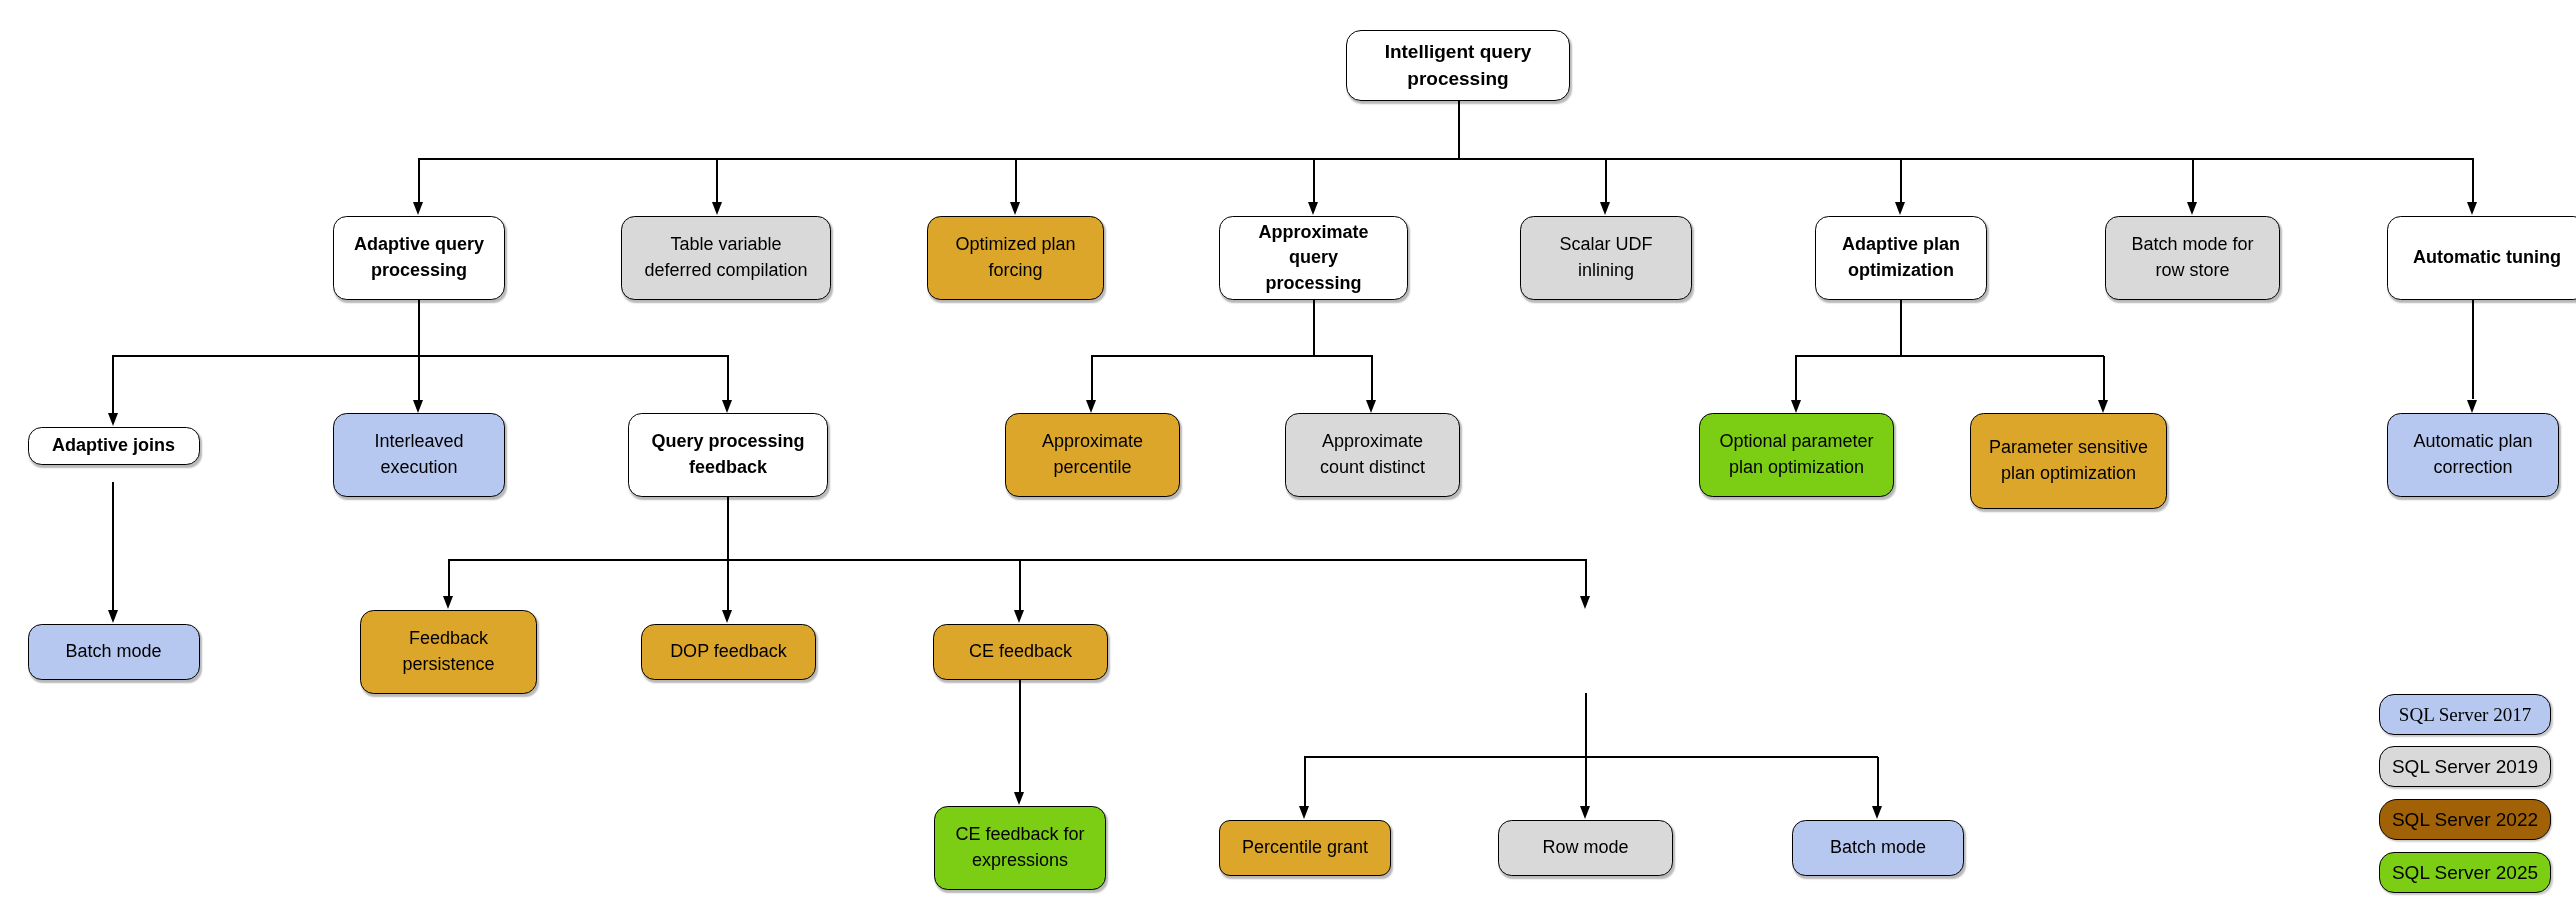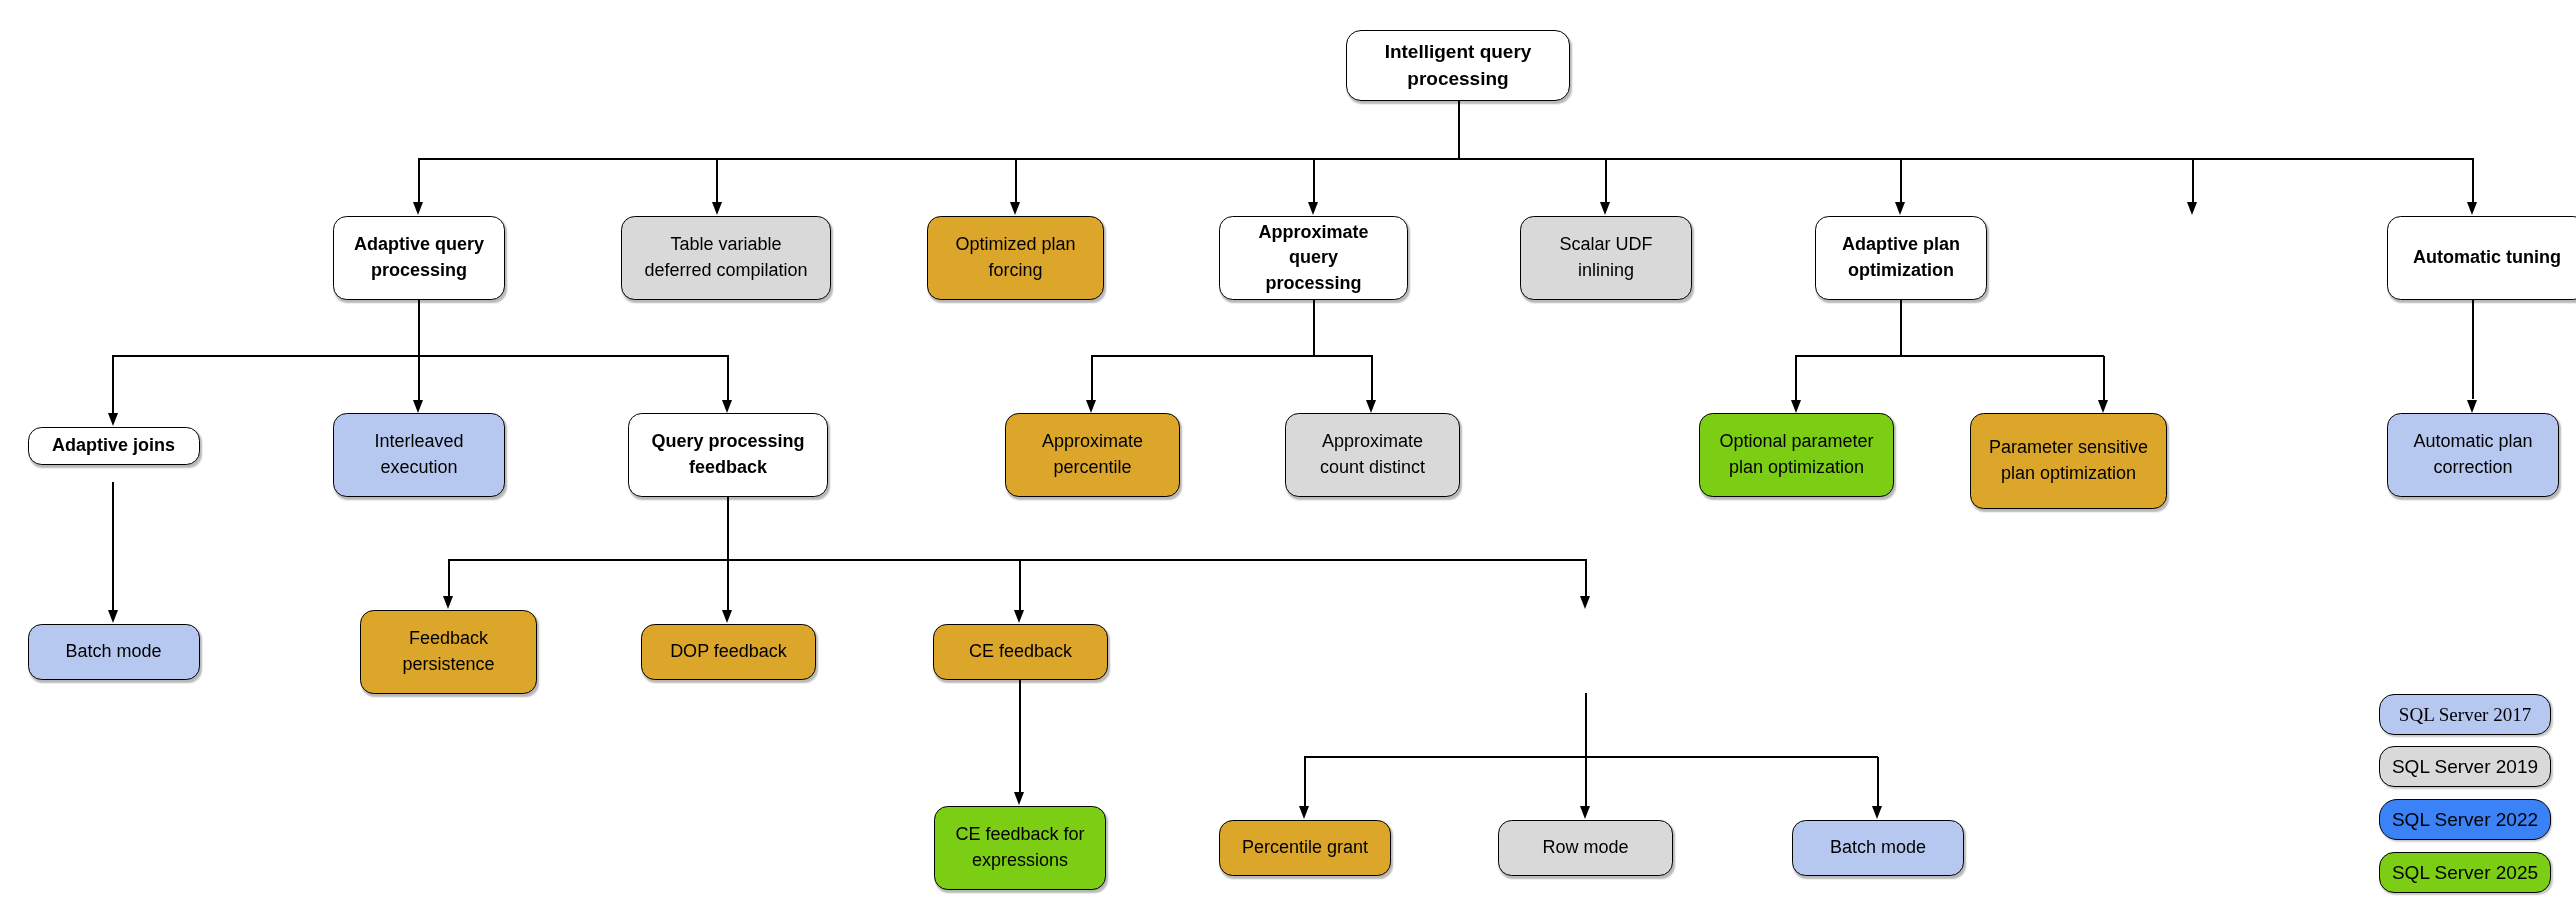--- a/index.html
+++ b/index.html
@@ -145,20 +145,23 @@
     </div>
     <div class="node bold" style="left: 1219px; top: 216px; width: 189px; height: 84px; padding: 0px 23px; background: rgb(255, 255, 255);">
       <span>Approximate query processing</span>
     </div>
     <div class="node" style="left: 1520px; top: 216px; width: 172px; height: 84px; padding: 0px 15px; background: rgb(217, 217, 217);">
       <span>Scalar UDF inlining</span>
     </div>
     <div class="node bold" style="left: 1815px; top: 216px; width: 172px; height: 84px; padding: 0px 9.2px; background: rgb(255, 255, 255);">
       <span>Adaptive plan optimization</span>
     </div>
+    <div class="node" style="left: 2105px; top: 216px; width: 175px; height: 84px; padding: 0px 15px; background: rgb(217, 217, 217);">
+      <span>Batch mode for row store</span>
+    </div>
     <div class="node bold" style="left: 2387px; top: 216px; width: 200px; height: 84px; padding: 0px 23px; background: rgb(255, 255, 255);">
       <span>Automatic tuning</span>
     </div>
     <div class="node bold" style="left: 27.5px; top: 427px; width: 172px; height: 38px; padding: 0px 9.2px; background: rgb(255, 255, 255);">
       <span>Adaptive joins</span>
     </div>
     <div class="node" style="left: 333px; top: 413px; width: 172px; height: 84px; padding: 0px 9.2px; background: rgb(183, 200, 240);">
       <span>Interleaved execution</span>
     </div>
     <div class="node bold" style="left: 628px; top: 413px; width: 200px; height: 84px; padding: 0px 9.2px; background: rgb(255, 255, 255);">
@@ -187,35 +190,35 @@
     </div>
     <div class="node" style="left: 641px; top: 624px; width: 175px; height: 56px; padding: 0px 9.2px; background: rgb(220, 166, 43);">
       <span>DOP feedback</span>
     </div>
     <div class="node" style="left: 933px; top: 624px; width: 175px; height: 56px; padding: 0px 9.2px; background: rgb(220, 166, 43);">
       <span>CE feedback</span>
     </div>
     <div class="node" style="left: 934px; top: 806px; width: 172px; height: 84px; padding: 0px 9.2px; background: rgb(123, 206, 20);">
       <span>CE feedback for expressions</span>
     </div>
-    <div class="node" style="left: 1219px; top: 820px; width: 172px; height: 56px; padding: 0px 9.2px; background: rgb(220, 166, 43);">
+    <div class="node" style="left: 1219px; top: 820px; width: 172px; height: 56px; padding: 0px 9.2px; background: rgb(220, 166, 43); border-radius: 11px;">
       <span>Percentile grant</span>
     </div>
     <div class="node" style="left: 1498px; top: 820px; width: 175px; height: 56px; padding: 0px 9.2px; background: rgb(217, 217, 217);">
       <span>Row mode</span>
     </div>
     <div class="node" style="left: 1792px; top: 820px; width: 172px; height: 56px; padding: 0px 9.2px; background: rgb(183, 200, 240);">
       <span>Batch mode</span>
     </div>
     <div class="legend-pill" style="left: 2379px; top: 694px; background: rgb(183, 200, 240); font-family: Liberation Serif, serif;">
       <span>SQL Server 2017</span>
     </div>
     <div class="legend-pill" style="left: 2379px; top: 746px; background: rgb(217, 217, 217);">
       <span>SQL Server 2019</span>
     </div>
-    <div class="legend-pill" style="left: 2379px; top: 799px; background: #3b82f6; border-radius: 18px;">
+    <div class="legend-pill" style="left: 2379px; top: 799px; background: #a16207; border-radius: 18px;">
       <span>SQL Server 2022</span>
     </div>
     <div class="legend-pill" style="left: 2379px; top: 852px; background: rgb(123, 206, 20);">
       <span>SQL Server 2025</span>
     </div>
   </div>
 
 
 </body></html>

